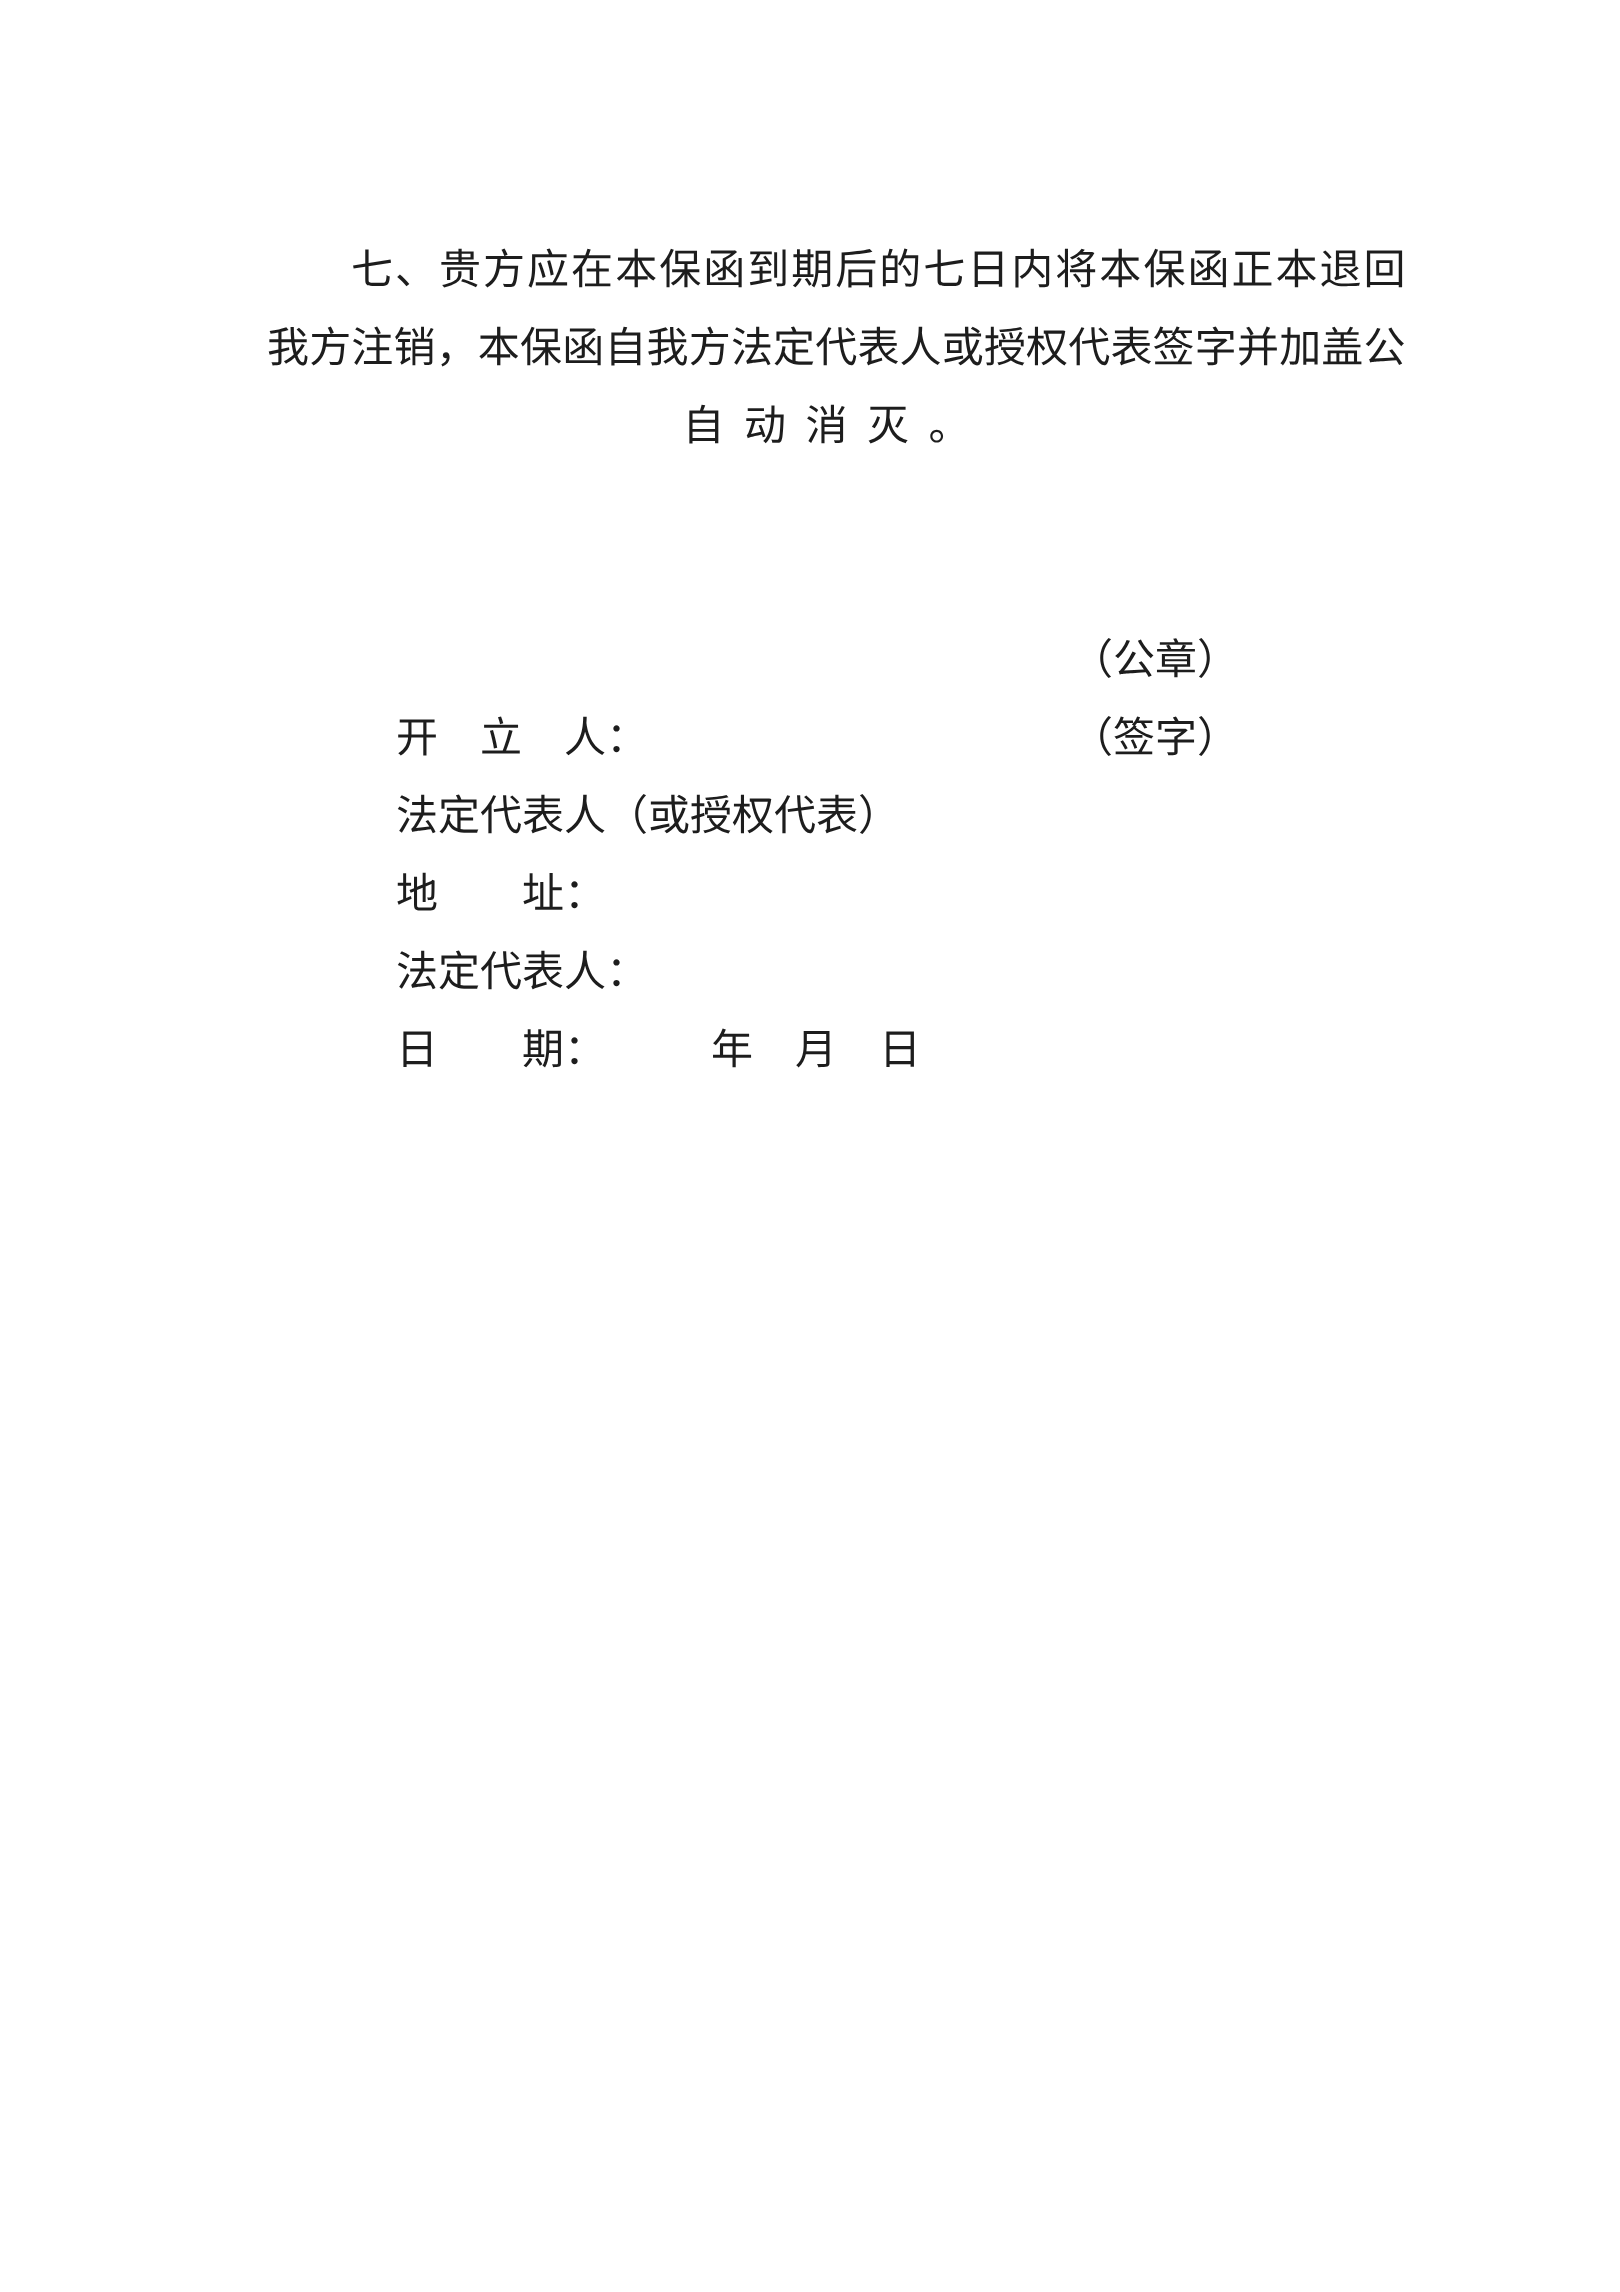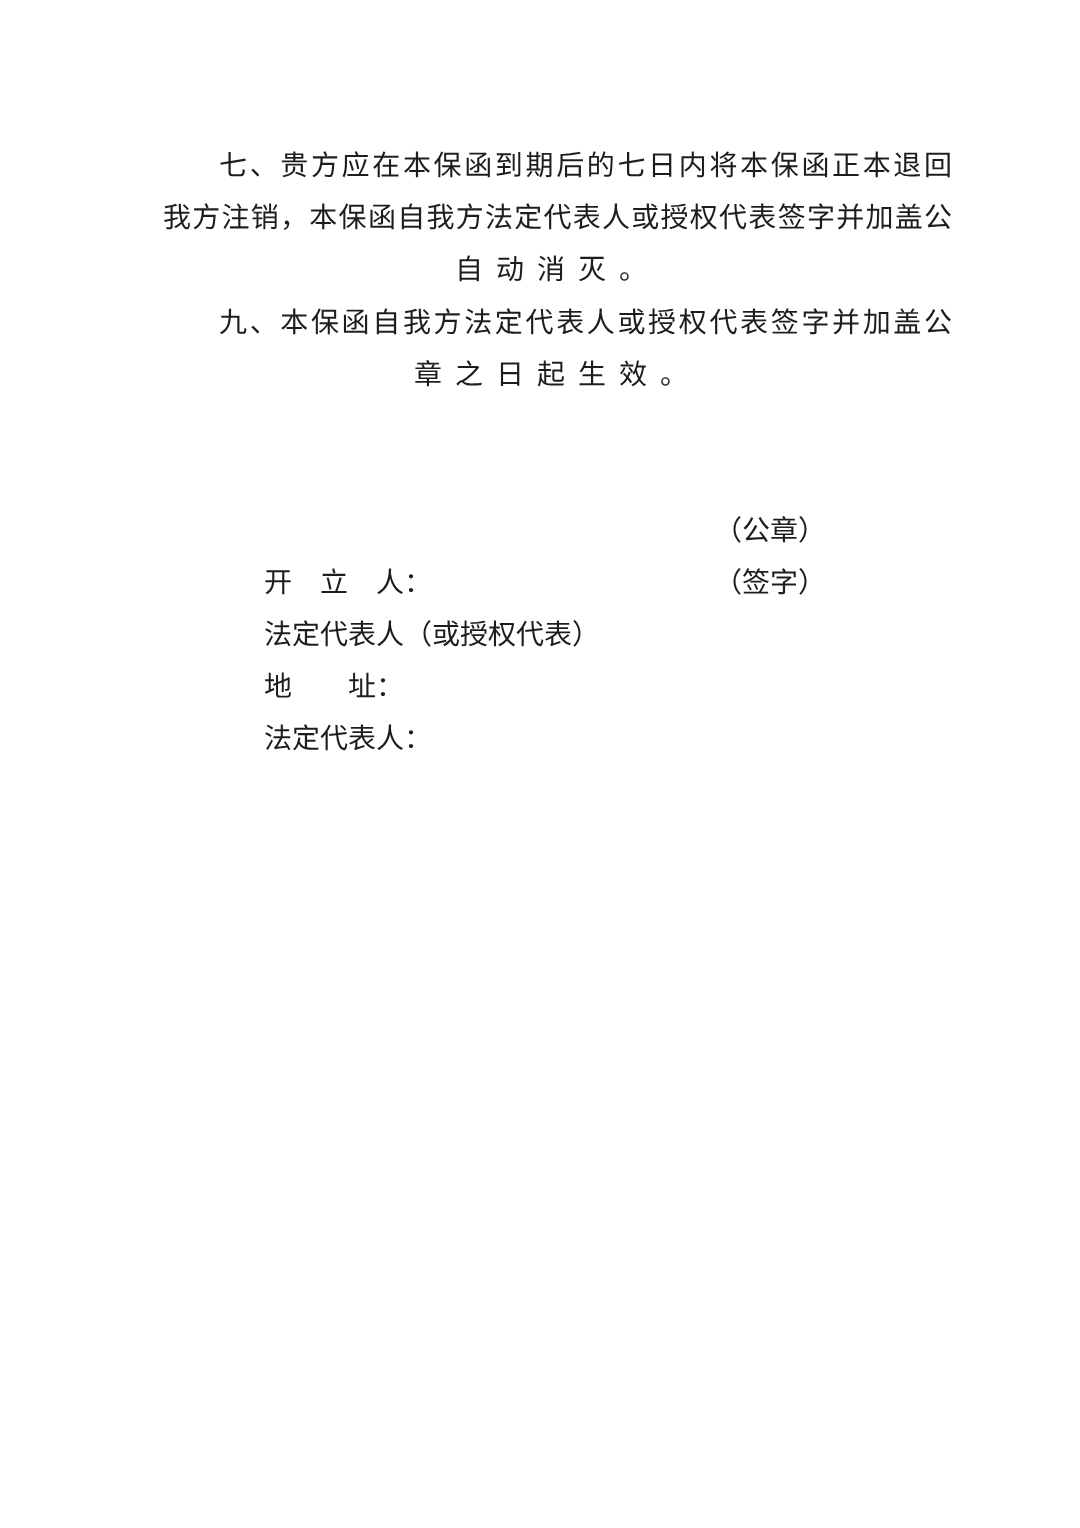--- a/index.html
+++ b/index.html
@@ -16,21 +16,21 @@
   .page {
     position: relative;
     box-sizing: border-box;
     width: 1080px;
     height: 1528px;
     padding: 139px 127px 0 162px; 
     background: #ffffff;
     overflow: hidden;
   }
   .clause {
-    margin: 1px;
+    margin: 16px;
   }
   .line {
     font-size: 28px;
     line-height: 52px;
     height: 52px;
     overflow: hidden;
   }
   
   .line.just {
     text-align: justify;
@@ -70,24 +70,20 @@
 
   <section class="clause">
     <div class="line just indent">七、贵方应在本保函到期后的七日内将本保函正本退回</div>
     <div class="line just">我方注销，本保函自我方法定代表人或授权代表签字并加盖公</div>
     <div class="line last">自动消灭。</div>
   </section>
 
   <section class="clause">
   </section>
 
-  <section class="clause">
-    <div class="line just indent">九、本保函自我方法定代表人或授权代表签字并加盖公</div>
-    <div class="line last">章之日起生效。</div>
-  </section>
 
   <section class="signature">
 
     <div class="sig-row">
       <span>开　立　人：</span>
       <span class="sig-note">（公章）</span>
     </div>
 
     <div class="sig-row">
       <span>法定代表人（或授权代表）</span>
@@ -96,16 +92,19 @@
 
     <div class="sig-row">
       <span>地　　址：</span>
     </div>
 
     <div class="sig-row">
       <span>法定代表人：</span>
     </div>
 
 
+    <div class="sig-row">
+      <span>日　　期：　　　年　月　日</span>
+    </div>
 
   </section>
 
 </div>
 
 </body></html>

